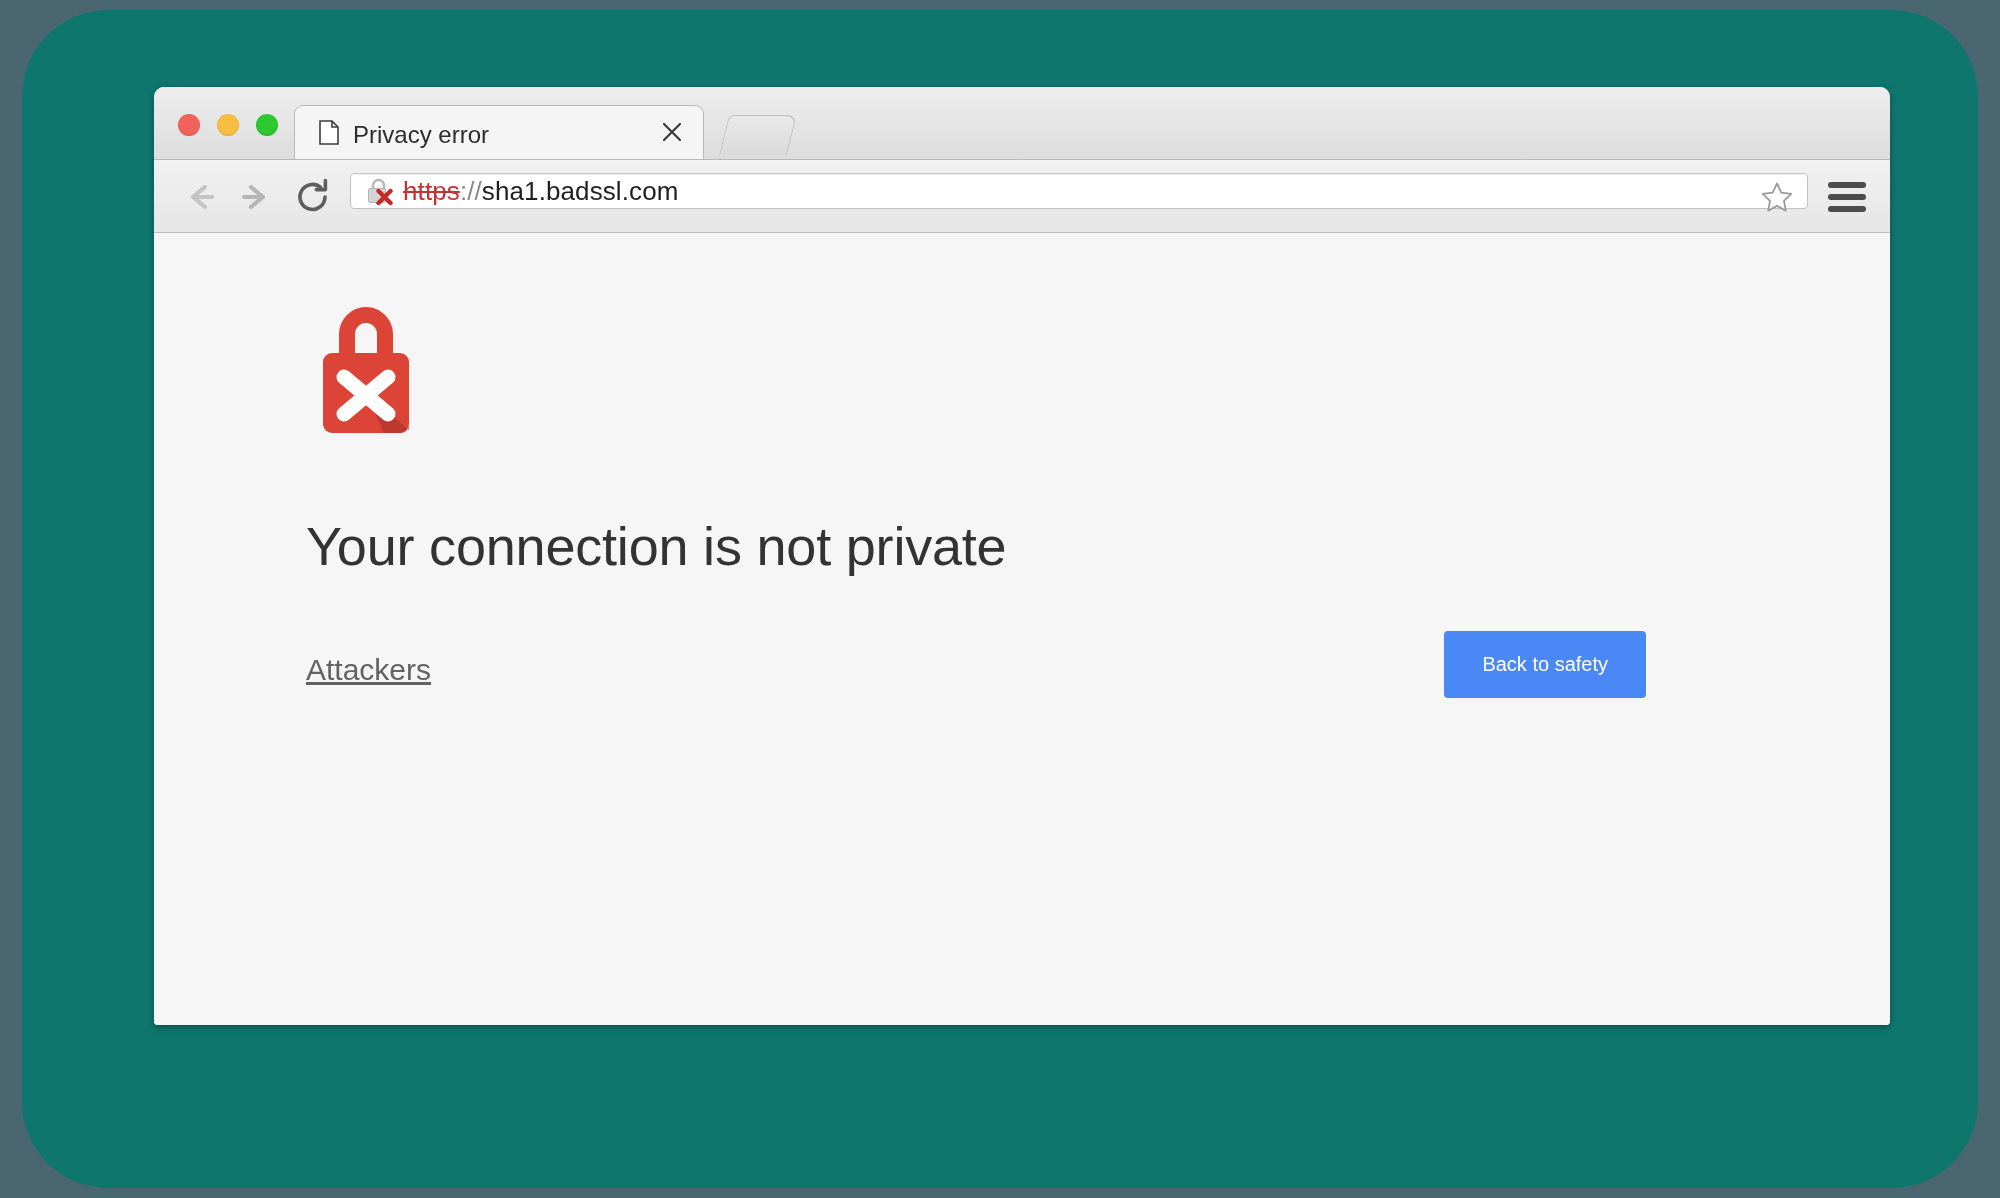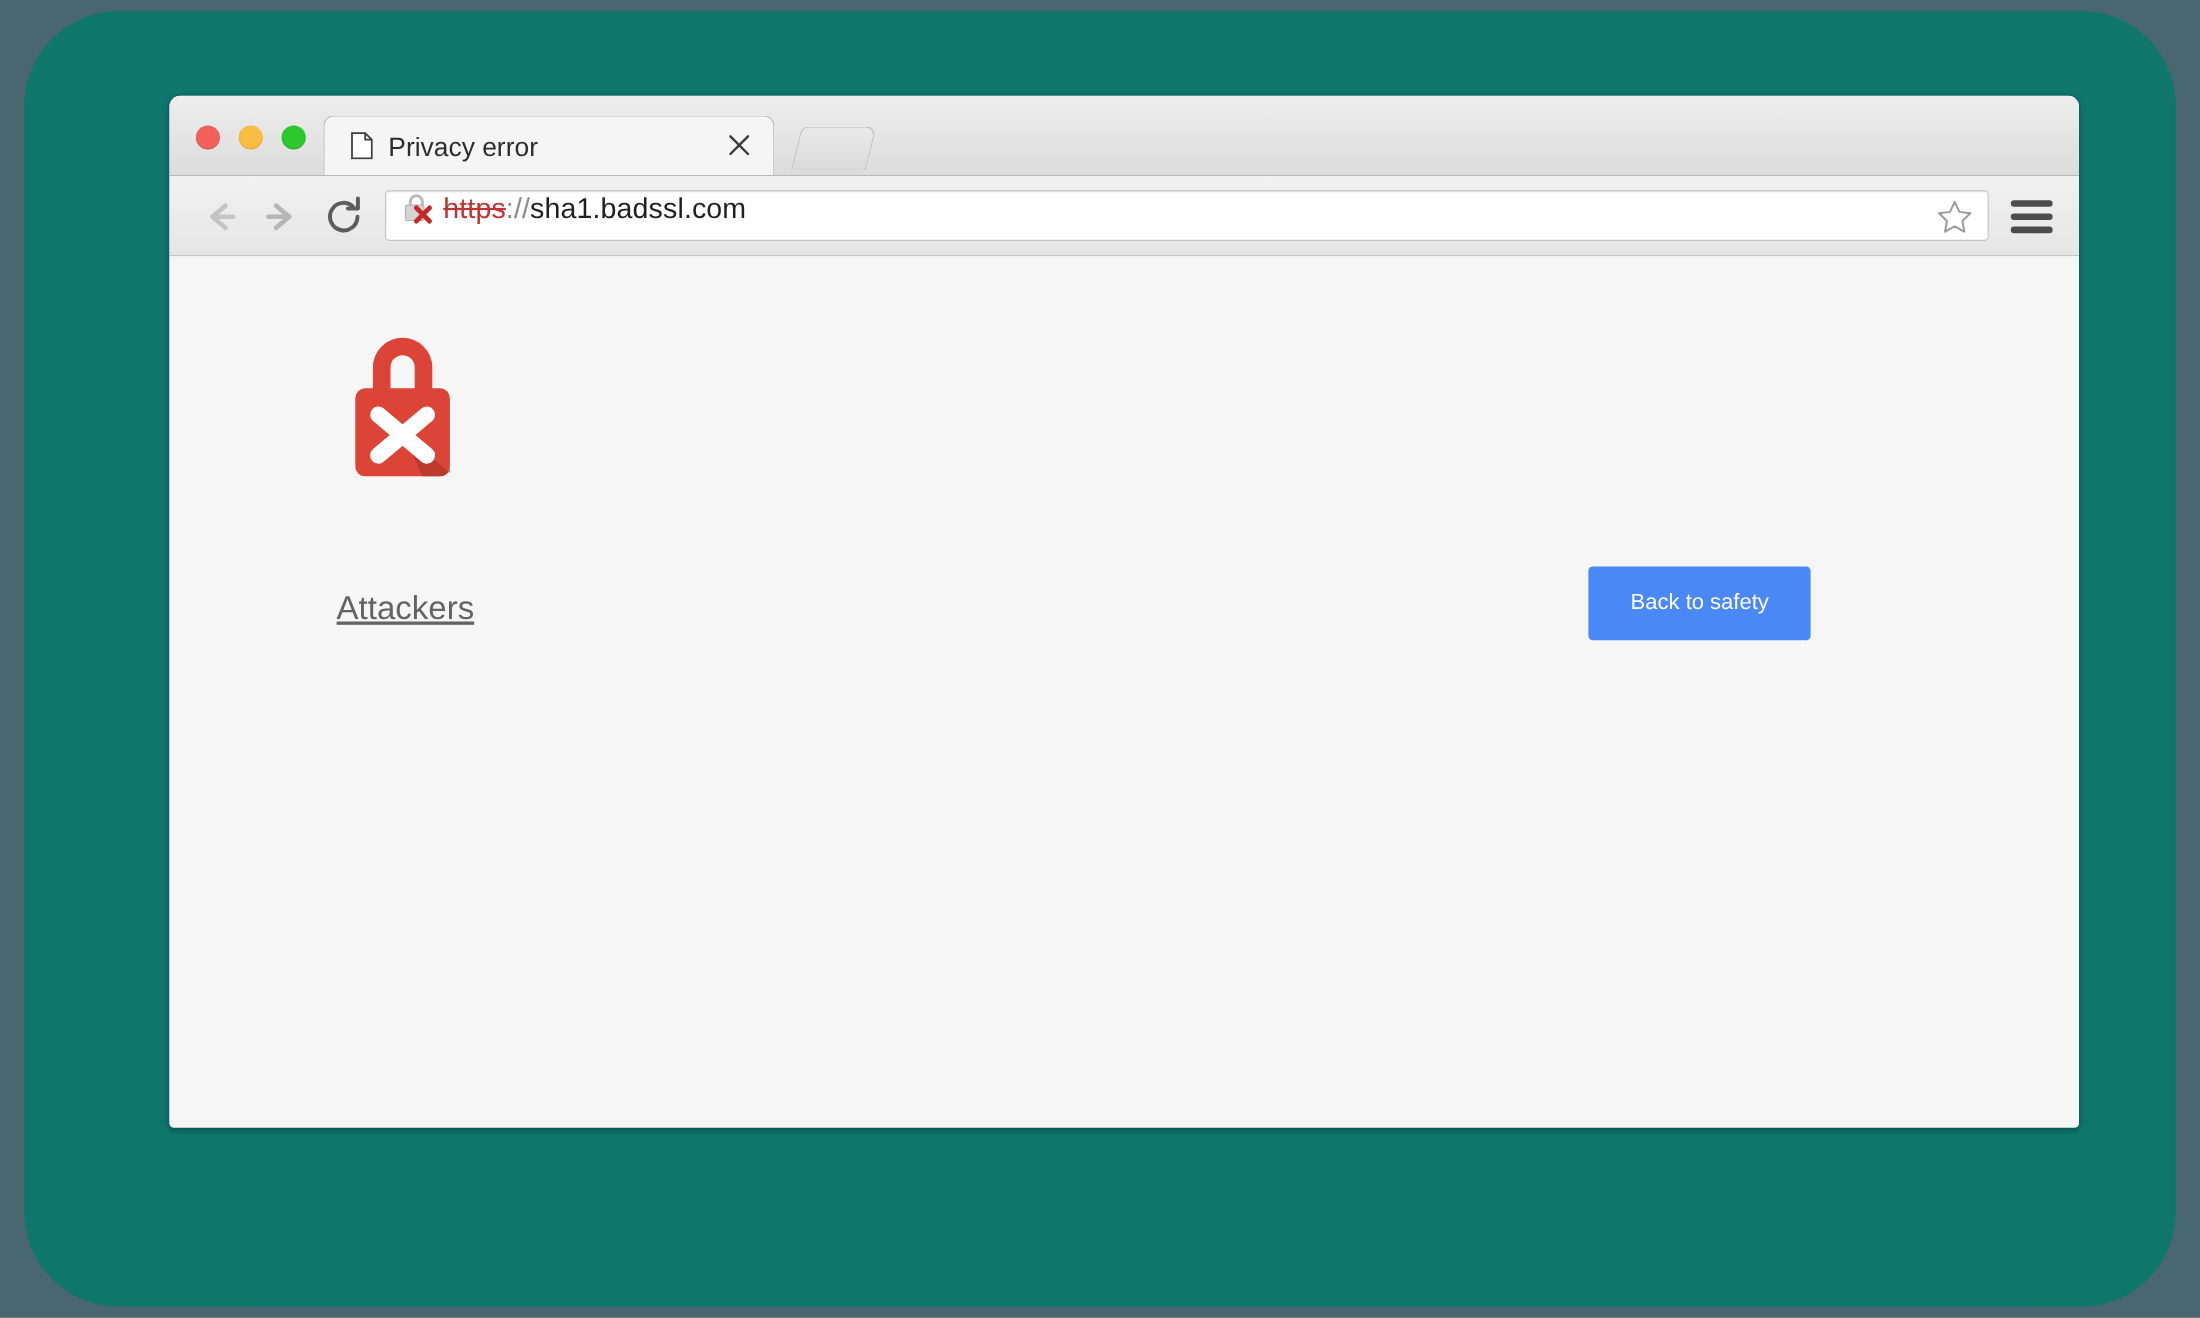--- a/index.html
+++ b/index.html
@@ -136,26 +136,27 @@
   }
   #back-button    { left: 24px; }
   #forward-button { left: 82px; }
   #reload-button  { left: 138px; }
 
   #omnibox {
     position: absolute;
     left: 196px;
     top: 13px;
     right: 82px;
-    height: 46px;
+    height: 36px;
     background: #ffffff;
     border: 1px solid #c2c2c2;
     border-radius: 4px;
     box-sizing: border-box;
     display: flex;
+    align-items: center;
     box-shadow: inset 0 1px 2px rgba(0,0,0,0.06);
   }
   #security-icon {
     margin-left: 14px;
     width: 28px;
     height: 30px;
     flex: 0 0 auto;
   }
   #url-text {
     margin-left: 10px;
@@ -361,20 +362,21 @@
 
         <div id="lock-icon-wrap">
           <svg width="120" height="146" viewBox="0 0 120 146">
             <path d="M33 62 V41 a27 27 0 0 1 54 0 V62 h-16 V41 a11 11 0 0 0 -22 0 V62 Z" fill="#dc4437"></path>
             <rect x="17" y="60" width="86" height="80" rx="9" fill="#dc4437"></rect>
             <path d="M60 100 L103 137 v-4 a9 9 0 0 1 -9 7 H78 Z" fill="#b5372c" opacity="0.85"></path>
             <path d="M38 84 L82 121 M82 84 L38 121" stroke="#ffffff" stroke-width="15" stroke-linecap="round"></path>
           </svg>
         </div>
 
+        <h1 id="error-heading">Your connection is not private</h1>
 
 
         <div id="action-row">
           <a id="advanced-link" href="#">Attackers</a>
           <button id="back-to-safety-button">Back to safety</button>
         </div>
 
       </div>
     </div>
 

